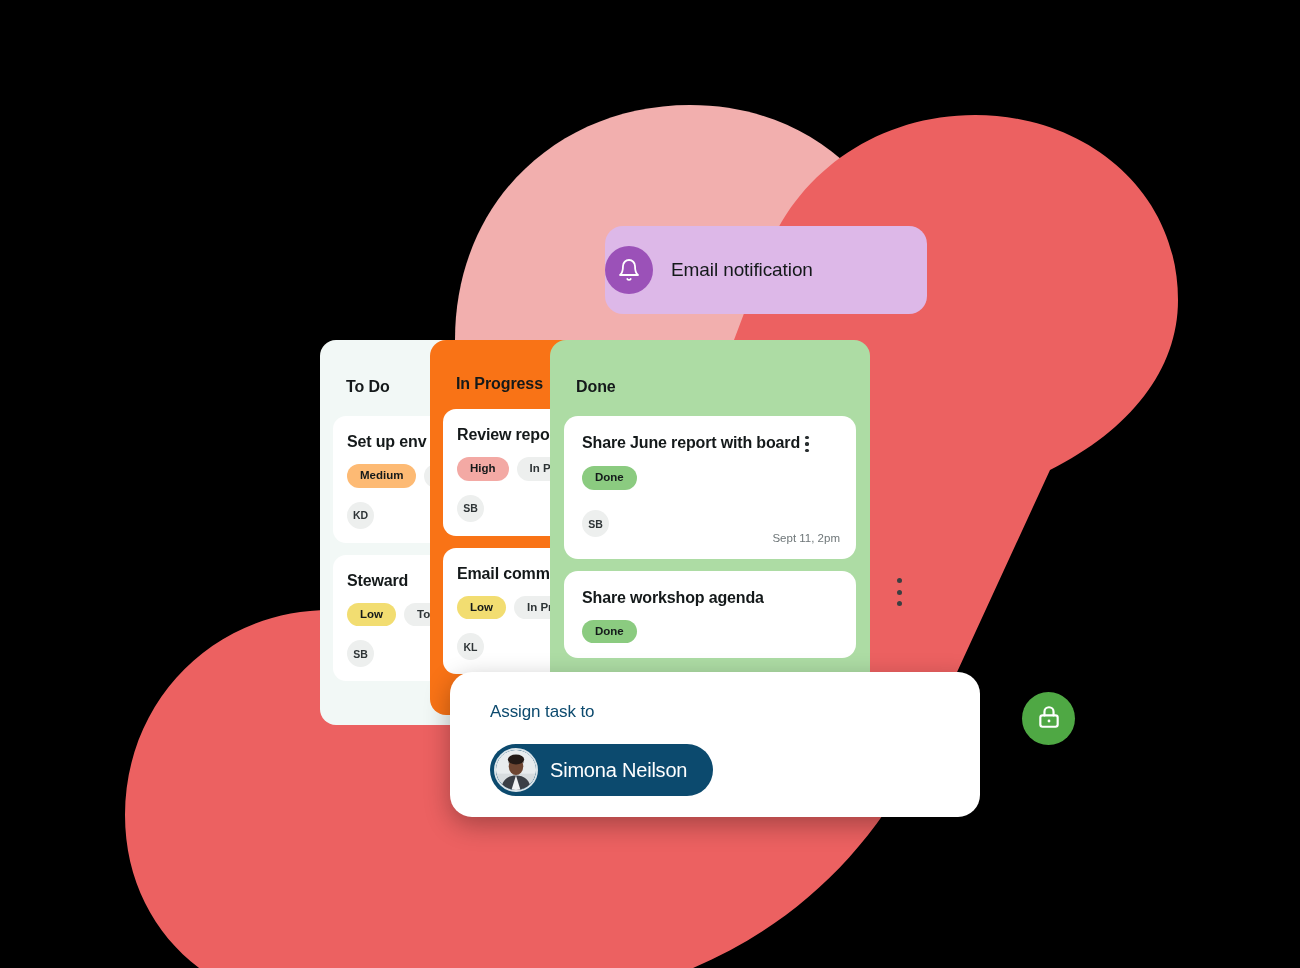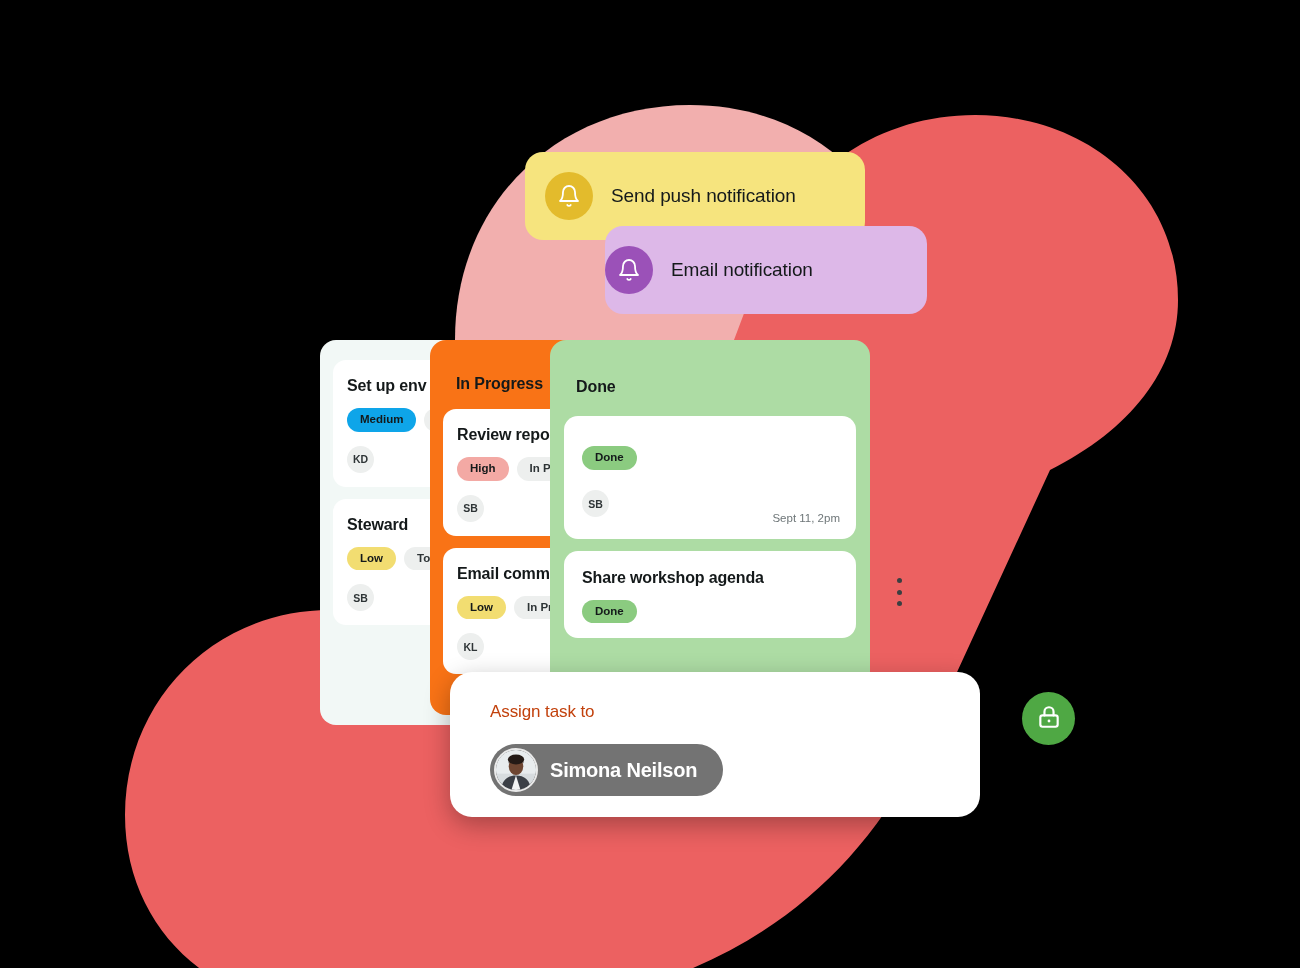--- a/index.html
+++ b/index.html
@@ -139,21 +139,21 @@
   }
   .tag {
     font-size: 11.5px;
     font-weight: bold;
     padding: 6px 13px;
     border-radius: 999px;
     color: #14191A;
     line-height: 1;
     flex: 0 0 auto;
   }
-  .tag-medium { background: #0ea5e9; }
+  .tag-medium { background: #fdba74; }
   .tag-low    { background: #F2DD71; }
   .tag-high   { background: #F3A9A4; }
   .tag-done   { background: #8BCB80; }
   .tag-status { background: #EDEFEE; color: #2E3436; }
 
   .card-footer {
     display: flex;
     align-items: center;
     justify-content: space-between;
     margin-top: 14px;
@@ -252,37 +252,37 @@
     height: 145px;
     background: #FFFFFF;
     border-radius: 22px;
     box-shadow: 0 8px 26px rgba(0,0,0,0.30);
     z-index: 10;
     box-sizing: border-box;
     padding: 30px 0 0 40px;
   }
   .assign-title {
     font-size: 17px;
-    color: #c2410c;
+    color: #0c4a6e;
     letter-spacing: -0.1px;
   }
   .assign-chips {
     display: flex;
     gap: 18px;
     margin-top: 22px;
   }
   .assign-chip {
     display: flex;
     align-items: center;
     border-radius: 999px;
     height: 52px;
     padding-right: 26px;
     flex: 0 0 auto;
   }
-  .chip-simona { background: #737373; font-weight: bold; }
+  .chip-simona { background: #0c4a6e; }
   .chip-kyle   { background: #79C96E; }
   .chip-avatar {
     width: 44px;
     height: 44px;
     border-radius: 50%;
     margin-left: 4px;
     margin-right: 12px;
     flex: 0 0 auto;
     overflow: hidden;
     border: 2px solid rgba(255,255,255,0.85);
@@ -332,20 +332,21 @@
          C125,930 215,1010 330,1010
          L470,1010
          C700,1010 860,900 935,720
          L1050,470
          C1130,430 1178,370 1178,300 Z" fill="#EC6161"></path>
   </svg>
 
   <div class="board">
 
     <div class="column col-todo">
+      <div class="col-header">To Do</div>
       <div class="card-stack">
 
         <div class="task-card">
           <div class="card-title-row">
             <div class="card-title">Set up env</div>
           </div>
           <div class="tag-row">
             <span class="tag tag-medium">Medium</span>
             <span class="tag tag-status">&nbsp;&nbsp;&nbsp;&nbsp;</span>
           </div>
@@ -401,20 +402,28 @@
         </div>
 
       </div>
     </div>
 
     <div class="column col-done">
       <div class="col-header">Done</div>
       <div class="card-stack">
 
         <div class="task-card">
+          <div class="card-title-row">
+            <div class="card-title">Share June report with board</div>
+            <span class="kebab-icon">
+              <i></i>
+                <i></i>
+                <i></i>
+            </span>
+          </div>
           <div class="tag-row">
             <span class="tag tag-done">Done</span>
           </div>
           <div class="card-footer">
             <span class="avatar-initials">SB</span>
             <span class="card-time">Sept 11, 2pm</span>
           </div>
         </div>
 
         <div class="task-card">
@@ -430,29 +439,20 @@
     </div>
 
   </div>
 
   <div class="board-kebab">
     <i></i>
       <i></i>
       <i></i>
   </div>
 
-  <div class="notif notif-push">
-    <span class="notif-icon notif-icon-push">
-      <svg width="24" height="24" viewBox="0 0 24 24" fill="none" stroke="#FFFFFF" stroke-width="1.8" stroke-linecap="round" stroke-linejoin="round">
-        <path d="M18 8A6 6 0 0 0 6 8c0 7-3 9-3 9h18s-3-2-3-9"></path>
-        <path d="M13.7 21a2 2 0 0 1-3.4 0"></path>
-      </svg>
-    </span>
-    <span class="notif-label">Send push notification</span>
-  </div>
 
   <div class="notif notif-email">
     <span class="notif-icon notif-icon-email">
       <svg width="24" height="24" viewBox="0 0 24 24" fill="none" stroke="#FFFFFF" stroke-width="1.8" stroke-linecap="round" stroke-linejoin="round">
         <path d="M18 8A6 6 0 0 0 6 8c0 7-3 9-3 9h18s-3-2-3-9"></path>
         <path d="M13.7 21a2 2 0 0 1-3.4 0"></path>
       </svg>
     </span>
     <span class="notif-label">Email notification</span>
   </div>

